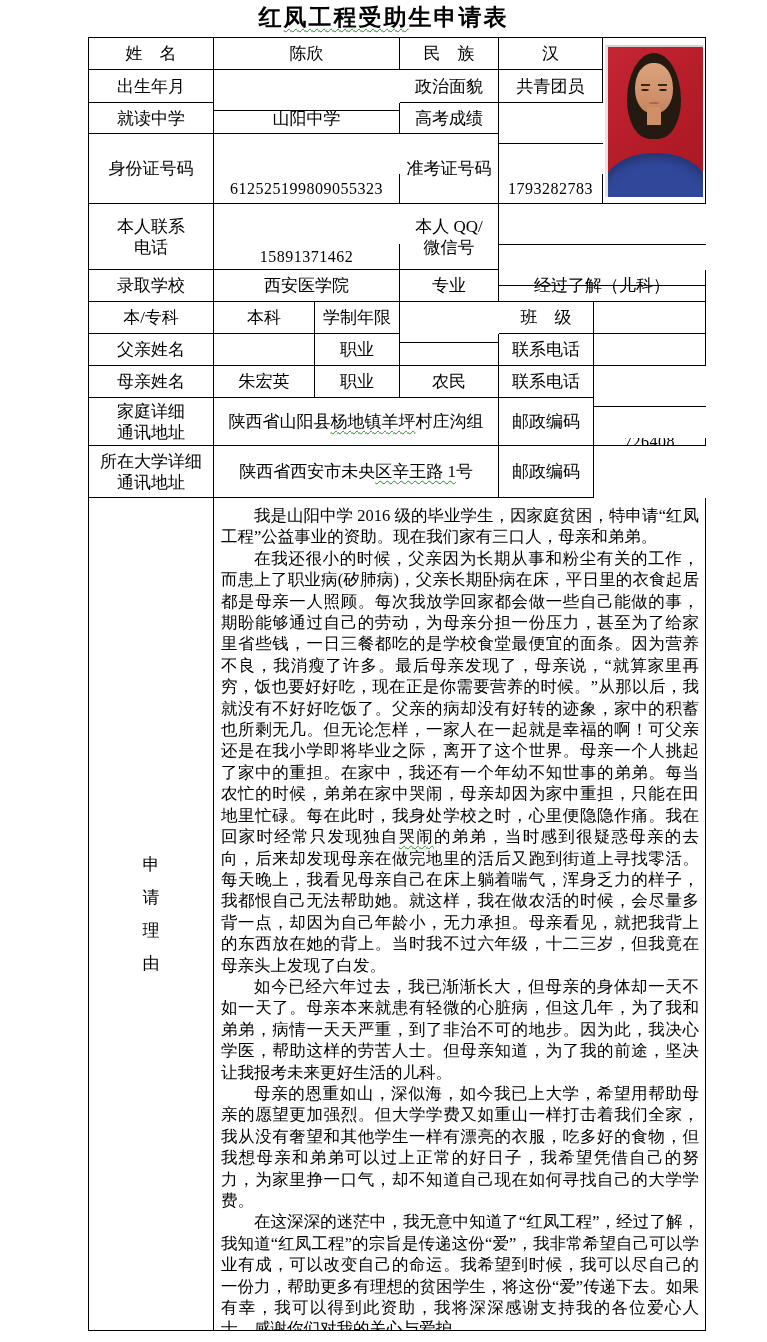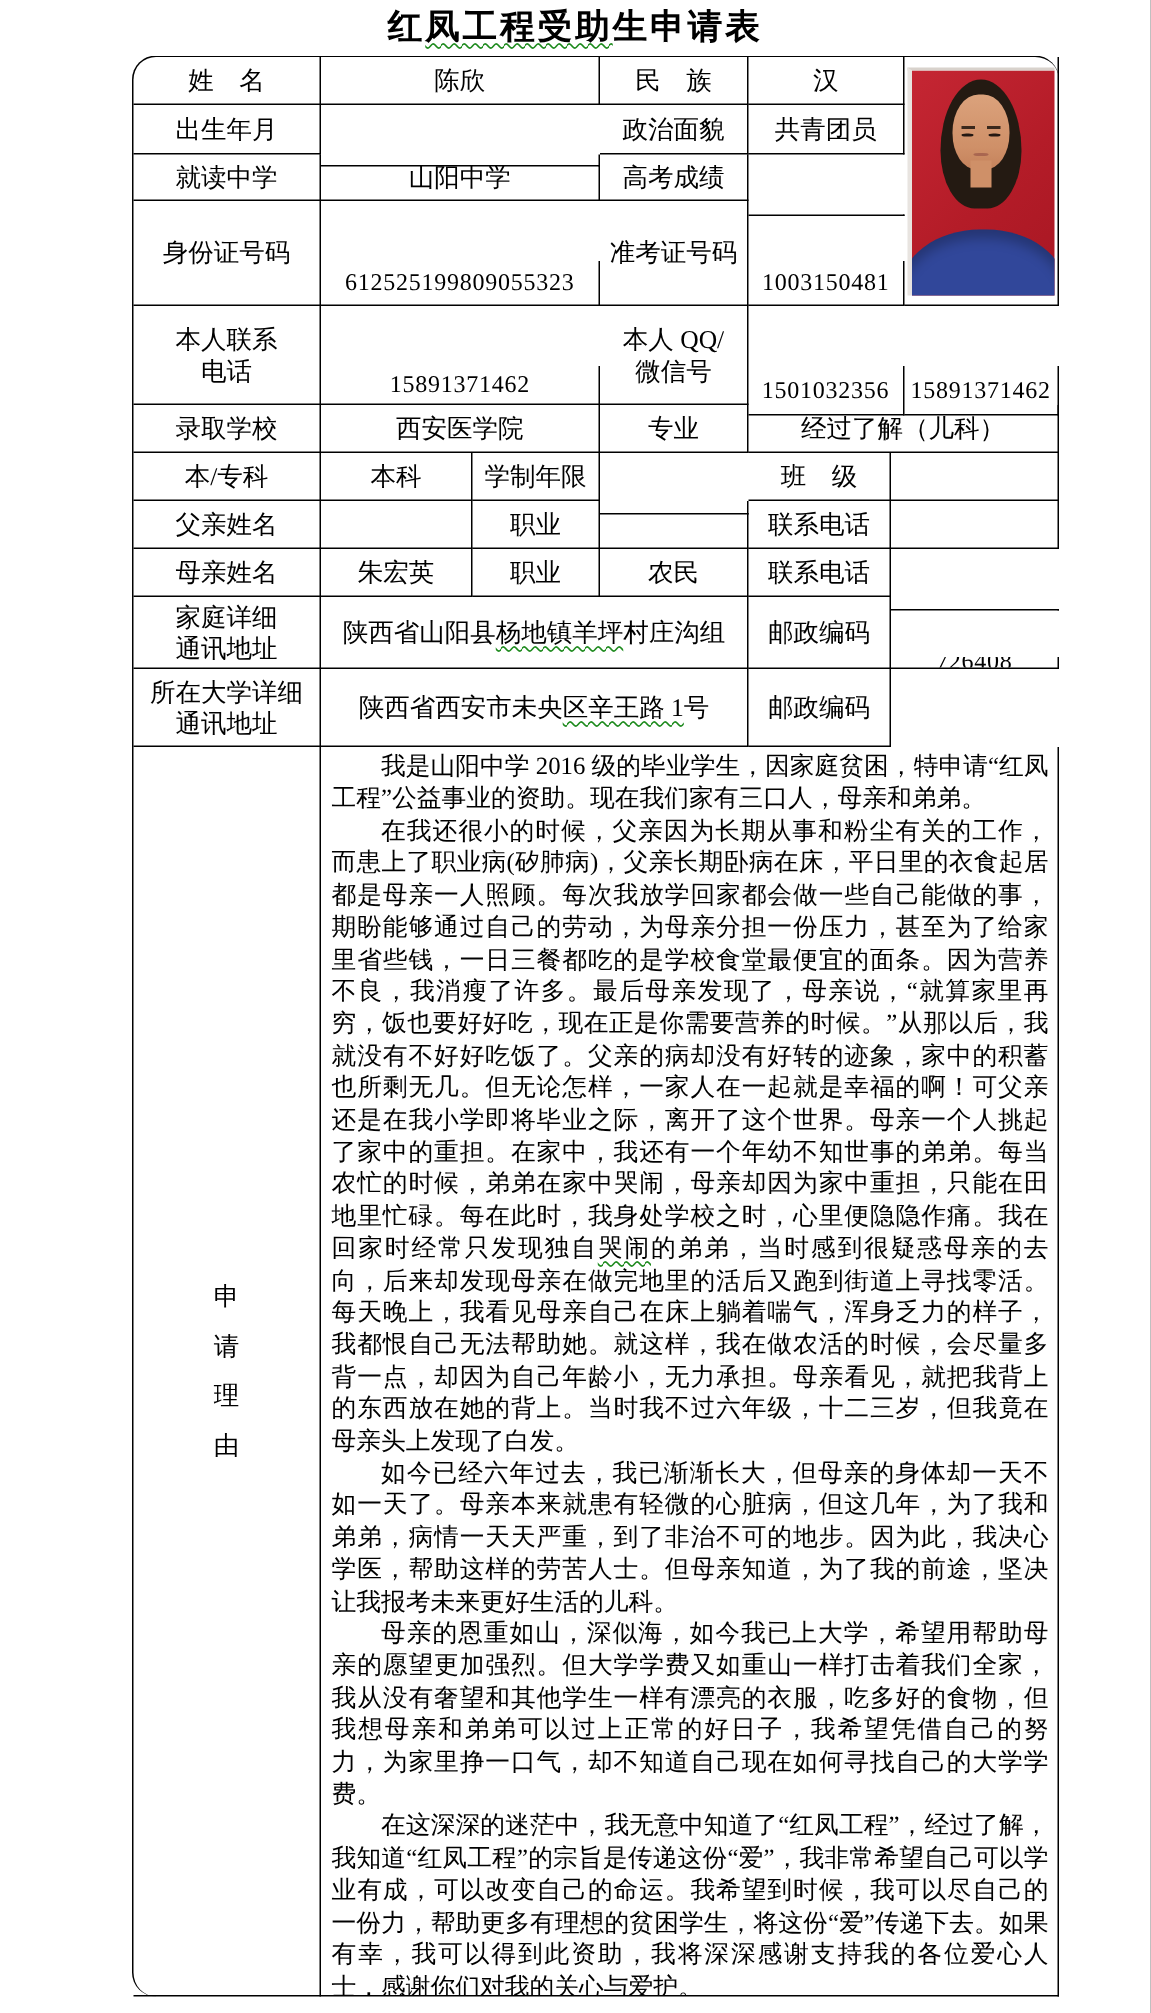--- a/index.html
+++ b/index.html
@@ -3,32 +3,32 @@
 <meta charset="utf-8">
 <style>
   html,body{margin:0;padding:0;background:#fff;}
   body{width:767px;height:1342px;position:relative;overflow:hidden;
        font-family:"Liberation Serif","DejaVu Serif",serif;color:#000;}
   .title{position:absolute;top:2px;left:0;width:767px;text-align:center;
          font-size:23px;font-weight:bold;letter-spacing:2px;margin:0;}
   .wavy{text-decoration-line:underline;text-decoration-style:wavy;
         text-decoration-color:#1d8a1d;text-decoration-thickness:1px;text-underline-offset:3px;}
   .tbl{position:absolute;left:88px;top:37px;width:617px;
-       border-top:1.5px solid #000;border-left:1.5px solid #000;border-radius:16px;}
+       border-top:1.5px solid #000;border-left:1.5px solid #000;}
   .row{display:flex;width:617px;}
   .cell{box-sizing:border-box;border-right:1.5px solid #000;border-bottom:1.5px solid #000;
         display:flex;align-items:center;justify-content:center;text-align:center;
         font-size:17px;line-height:21px;white-space:pre-line;overflow:hidden;}
   .num{font-size:16px;letter-spacing:0.5px;margin-top:40px;}
   .w125{width:125px}.w186{width:186px}.w99{width:99px}.w104{width:104px}
   .w101{width:101px}.w85{width:85px}.w95{width:95px}.w112{width:112px}
   .w285{width:285px}.w492{width:492px}.w207{width:207px}
   .h32{height:32px}.h33{height:33px}.h31{height:31px}.h70{height:70px}
   .h66{height:66px}.h48{height:48px}.h52{height:52px}.h833{height:833px}
-  .sub{display:flex;width:207px;}
+  .sub{display:flex;flex-direction:column;width:207px;align-items:flex-end;}
   .sub .cell{width:207px;height:33px;}
   
   .photo-cell{position:absolute;left:514px;top:0;width:103px;height:166px;
               box-sizing:border-box;border-right:1.5px solid #000;border-bottom:1.5px solid #000;
               display:flex;align-items:center;justify-content:center;}
   .photo{position:relative;width:95px;height:150px;overflow:hidden;
          background:linear-gradient(135deg,#c52633 0%,#b41c28 55%,#a81723 100%);
          border-left:3px solid #e8e4e0;border-top:2px solid #d8d2cc;}
   .ph-hair{position:absolute;left:19px;top:6px;width:54px;height:86px;background:#241a12;
            border-radius:50% 50% 42% 42% / 55% 55% 45% 45%;}
@@ -40,21 +40,21 @@
   .ph-eye-l,.ph-eye-r{position:absolute;top:26px;width:8px;height:2.5px;background:#241812;border-radius:50%;}
   .ph-eye-l{left:6px}.ph-eye-r{right:6px}
   .ph-mouth{position:absolute;bottom:9px;left:14px;width:10px;height:2px;background:#a96650;border-radius:40%;}
   .ph-neck{position:absolute;left:39px;top:60px;width:14px;height:18px;background:#cf9068;}
   .ph-shirt{position:absolute;left:-8px;bottom:-4px;width:111px;height:48px;background:#31479a;
             border-radius:48% 48% 0 0 / 85% 85% 0 0;
             box-shadow:inset 0 6px 8px rgba(0,0,0,.25);}
   
   .vlabel{font-size:17px;line-height:33px;white-space:pre-line;}
   
-  .essay{flex-direction:column;align-items:stretch;justify-content:center;
+  .essay{flex-direction:column;align-items:stretch;justify-content:flex-start;
          text-align:justify;padding:7px 6px 0 7px;font-size:16.5px;line-height:21.4px;}
   .essay p{margin:0;text-indent:33px;white-space:normal;}
 </style>
 </head>
 <body>
 
 <h1 class="title"><span>红</span><span class="wavy">凤工程受助</span><span>生申请表</span></h1>
 
 <div class="tbl">
 
@@ -76,21 +76,21 @@
     <div class="cell w125">就读中学</div>
     <div class="cell w186">山阳中学</div>
     <div class="cell w99">高考成绩</div>
     <div class="cell w104 num">494</div>
   </div>
 
   <div class="row h70">
     <div class="cell w125">身份证号码</div>
     <div class="cell w186 num">612525199809055323</div>
     <div class="cell w99">准考证号码</div>
-    <div class="cell w104 num">1003150481</div>
+    <div class="cell w104 num">1793282783</div>
   </div>
 
   <div class="photo-cell">
     <div class="photo">
       <div class="ph-hair"></div>
       <div class="ph-face">
         <div class="ph-brow-l"></div>
         <div class="ph-brow-r"></div>
         <div class="ph-eye-l"></div>
         <div class="ph-eye-r"></div>

